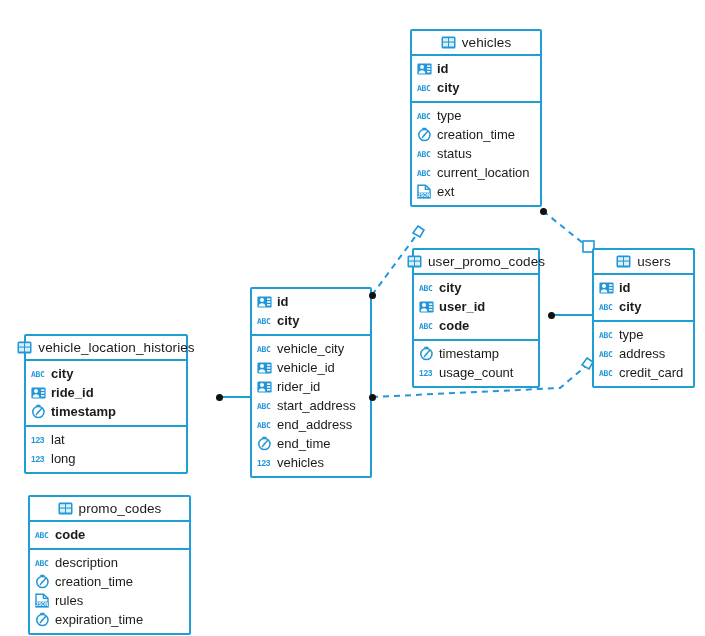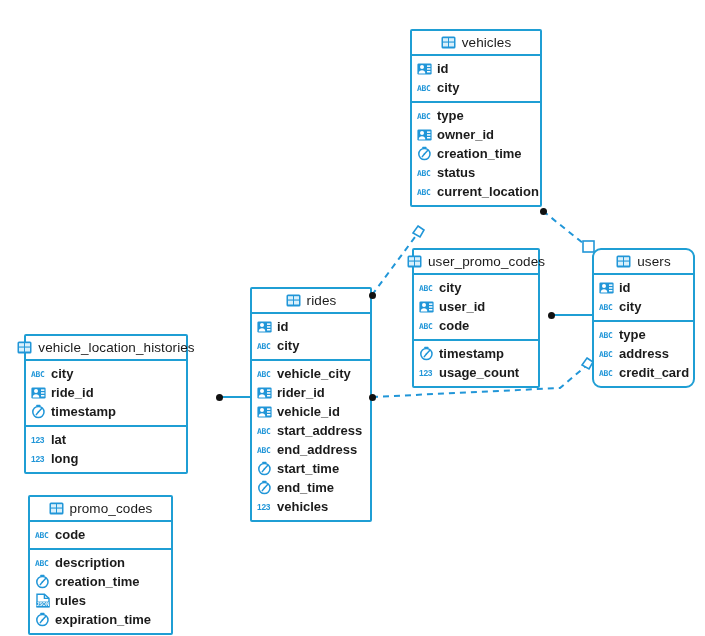--- a/index.html
+++ b/index.html
@@ -58,33 +58,32 @@
     align-items: center;
     gap: 5px;
     height: 19px;
     padding: 0 6px 0 5px;
     white-space: nowrap;
   }
   .field-label {
     font-size: 13px;
     color: #1b1b1b;
     line-height: 1;
-    font-weight: bold;
   }
   .field-row.key .field-label {
     font-weight: bold;
     text-align: center;
   }
   .ficon {
     width: 15px;
     height: 15px;
     flex: 0 0 15px;
     display: flex;
     align-items: center;
-    justify-content: center;
+    justify-content: flex-start;
   }
   .ficon svg { display: block; }
   .dot {
     position: absolute;
     width: 7px; height: 7px;
     border-radius: 50%;
     background: #111111;
     z-index: 5;
   }
 </style>
@@ -166,33 +165,20 @@
           <div class="field-row">
             <span class="ficon">
               <svg width="16" height="10" viewBox="0 0 16 10">
         <text x="0" y="8" font-family="DejaVu Sans Mono, monospace" font-size="8.5" font-weight="bold" fill="#2196d8" letter-spacing="-0.3">ABC</text>
       </svg>
             </span>
             <span class="field-label">type</span>
           </div>
           <div class="field-row">
             <span class="ficon">
-              <svg width="15" height="12" viewBox="0 0 15 12">
-        <rect x="0.4" y="0.4" width="14.2" height="11.2" rx="1.3" fill="#2196d8"></rect>
-        <circle cx="5" cy="4" r="2" fill="#ffffff"></circle>
-        <path d="M1.7 10.4c0-2 1.5-3.1 3.3-3.1s3.3 1.1 3.3 3.1z" fill="#ffffff"></path>
-        <rect x="10" y="2.4" width="3.4" height="1.5" fill="#ffffff"></rect>
-        <rect x="10" y="5.2" width="3.4" height="1.5" fill="#ffffff"></rect>
-        <rect x="10" y="8" width="3.4" height="1.5" fill="#ffffff"></rect>
-      </svg>
-            </span>
-            <span class="field-label">owner_id</span>
-          </div>
-          <div class="field-row">
-            <span class="ficon">
               <svg width="15" height="15" viewBox="0 0 15 15">
         <circle cx="7.4" cy="8" r="5.6" fill="none" stroke="#2196d8" stroke-width="1.5"></circle>
         <path d="M7.4 8 L10.6 4.6" stroke="#2196d8" stroke-width="1.5" stroke-linecap="round"></path>
         <path d="M7.4 8 L5.3 10.6" stroke="#2196d8" stroke-width="1.5" stroke-linecap="round"></path>
         <path d="M5.9 1.6 h3" stroke="#2196d8" stroke-width="1.5" stroke-linecap="round"></path>
       </svg>
             </span>
             <span class="field-label">creation_time</span>
           </div>
           <div class="field-row">
@@ -203,20 +189,31 @@
             </span>
             <span class="field-label">status</span>
           </div>
           <div class="field-row">
             <span class="ficon">
               <svg width="16" height="10" viewBox="0 0 16 10">
         <text x="0" y="8" font-family="DejaVu Sans Mono, monospace" font-size="8.5" font-weight="bold" fill="#2196d8" letter-spacing="-0.3">ABC</text>
       </svg>
             </span>
             <span class="field-label">current_location</span>
+          </div>
+          <div class="field-row">
+            <span class="ficon">
+              <svg width="14" height="15" viewBox="0 0 14 15">
+        <path d="M1 1.2 h7.4 L13 5.4 V13.8 H1 Z" fill="none" stroke="#2196d8" stroke-width="1.4"></path>
+        <path d="M8.4 1.2 V5.4 H13" fill="none" stroke="#2196d8" stroke-width="1.4"></path>
+        <rect x="0.6" y="8.6" width="12.8" height="5.6" fill="#2196d8"></rect>
+        <text x="7" y="13.1" text-anchor="middle" font-family="Liberation Sans, sans-serif" font-size="4.6" font-weight="bold" fill="#ffffff" letter-spacing="0.1">JSON</text>
+      </svg>
+            </span>
+            <span class="field-label">ext</span>
           </div>
         </div>
       </div>
       <div class="table-box" style="left: 412px; top: 248px; width: 128px;">
         <div class="tbl-header">
           <span class="ficon">
             <svg width="15" height="13" viewBox="0 0 15 13">
         <rect x="0.5" y="0.5" width="14" height="12" rx="1.5" fill="#2196d8"></rect>
         <rect x="2" y="2.2" width="5" height="3.3" fill="#d9f0fb"></rect>
         <rect x="8" y="2.2" width="5" height="3.3" fill="#d9f0fb"></rect>
@@ -272,21 +269,21 @@
           <div class="field-row">
             <span class="ficon">
               <svg width="16" height="11" viewBox="0 0 16 11">
         <text x="0" y="9" font-family="Liberation Sans, sans-serif" font-size="9" font-weight="bold" fill="#2196d8" letter-spacing="-0.3">123</text>
       </svg>
             </span>
             <span class="field-label">usage_count</span>
           </div>
         </div>
       </div>
-      <div class="table-box" style="left: 592px; top: 248px; width: 103px; border-radius: 9px;">
+      <div class="table-box" style="left: 592px; top: 248px; width: 103px;">
         <div class="tbl-header">
           <span class="ficon">
             <svg width="15" height="13" viewBox="0 0 15 13">
         <rect x="0.5" y="0.5" width="14" height="12" rx="1.5" fill="#2196d8"></rect>
         <rect x="2" y="2.2" width="5" height="3.3" fill="#d9f0fb"></rect>
         <rect x="8" y="2.2" width="5" height="3.3" fill="#d9f0fb"></rect>
         <rect x="2" y="6.6" width="5" height="3.9" fill="#d9f0fb"></rect>
         <rect x="8" y="6.6" width="5" height="3.9" fill="#d9f0fb"></rect>
       </svg>
           </span>
@@ -336,32 +333,20 @@
             <span class="ficon">
               <svg width="16" height="10" viewBox="0 0 16 10">
         <text x="0" y="8" font-family="DejaVu Sans Mono, monospace" font-size="8.5" font-weight="bold" fill="#2196d8" letter-spacing="-0.3">ABC</text>
       </svg>
             </span>
             <span class="field-label">credit_card</span>
           </div>
         </div>
       </div>
       <div class="table-box" style="left: 250px; top: 287px; width: 122px;">
-        <div class="tbl-header">
-          <span class="ficon">
-            <svg width="15" height="13" viewBox="0 0 15 13">
-        <rect x="0.5" y="0.5" width="14" height="12" rx="1.5" fill="#2196d8"></rect>
-        <rect x="2" y="2.2" width="5" height="3.3" fill="#d9f0fb"></rect>
-        <rect x="8" y="2.2" width="5" height="3.3" fill="#d9f0fb"></rect>
-        <rect x="2" y="6.6" width="5" height="3.9" fill="#d9f0fb"></rect>
-        <rect x="8" y="6.6" width="5" height="3.9" fill="#d9f0fb"></rect>
-      </svg>
-          </span>
-          <span class="tbl-title">rides</span>
-        </div>
         <div class="tbl-section keys">
           <div class="field-row key">
             <span class="ficon">
               <svg width="15" height="12" viewBox="0 0 15 12">
         <rect x="0.4" y="0.4" width="14.2" height="11.2" rx="1.3" fill="#2196d8"></rect>
         <circle cx="5" cy="4" r="2" fill="#ffffff"></circle>
         <path d="M1.7 10.4c0-2 1.5-3.1 3.3-3.1s3.3 1.1 3.3 3.1z" fill="#ffffff"></path>
         <rect x="10" y="2.4" width="3.4" height="1.5" fill="#ffffff"></rect>
         <rect x="10" y="5.2" width="3.4" height="1.5" fill="#ffffff"></rect>
         <rect x="10" y="8" width="3.4" height="1.5" fill="#ffffff"></rect>
@@ -391,61 +376,50 @@
             <span class="ficon">
               <svg width="15" height="12" viewBox="0 0 15 12">
         <rect x="0.4" y="0.4" width="14.2" height="11.2" rx="1.3" fill="#2196d8"></rect>
         <circle cx="5" cy="4" r="2" fill="#ffffff"></circle>
         <path d="M1.7 10.4c0-2 1.5-3.1 3.3-3.1s3.3 1.1 3.3 3.1z" fill="#ffffff"></path>
         <rect x="10" y="2.4" width="3.4" height="1.5" fill="#ffffff"></rect>
         <rect x="10" y="5.2" width="3.4" height="1.5" fill="#ffffff"></rect>
         <rect x="10" y="8" width="3.4" height="1.5" fill="#ffffff"></rect>
       </svg>
             </span>
+            <span class="field-label">vehicle_id</span>
+          </div>
+          <div class="field-row">
+            <span class="ficon">
+              <svg width="15" height="12" viewBox="0 0 15 12">
+        <rect x="0.4" y="0.4" width="14.2" height="11.2" rx="1.3" fill="#2196d8"></rect>
+        <circle cx="5" cy="4" r="2" fill="#ffffff"></circle>
+        <path d="M1.7 10.4c0-2 1.5-3.1 3.3-3.1s3.3 1.1 3.3 3.1z" fill="#ffffff"></path>
+        <rect x="10" y="2.4" width="3.4" height="1.5" fill="#ffffff"></rect>
+        <rect x="10" y="5.2" width="3.4" height="1.5" fill="#ffffff"></rect>
+        <rect x="10" y="8" width="3.4" height="1.5" fill="#ffffff"></rect>
+      </svg>
+            </span>
             <span class="field-label">rider_id</span>
           </div>
           <div class="field-row">
             <span class="ficon">
-              <svg width="15" height="12" viewBox="0 0 15 12">
-        <rect x="0.4" y="0.4" width="14.2" height="11.2" rx="1.3" fill="#2196d8"></rect>
-        <circle cx="5" cy="4" r="2" fill="#ffffff"></circle>
-        <path d="M1.7 10.4c0-2 1.5-3.1 3.3-3.1s3.3 1.1 3.3 3.1z" fill="#ffffff"></path>
-        <rect x="10" y="2.4" width="3.4" height="1.5" fill="#ffffff"></rect>
-        <rect x="10" y="5.2" width="3.4" height="1.5" fill="#ffffff"></rect>
-        <rect x="10" y="8" width="3.4" height="1.5" fill="#ffffff"></rect>
-      </svg>
-            </span>
-            <span class="field-label">vehicle_id</span>
-          </div>
-          <div class="field-row">
-            <span class="ficon">
               <svg width="16" height="10" viewBox="0 0 16 10">
         <text x="0" y="8" font-family="DejaVu Sans Mono, monospace" font-size="8.5" font-weight="bold" fill="#2196d8" letter-spacing="-0.3">ABC</text>
       </svg>
             </span>
             <span class="field-label">start_address</span>
           </div>
           <div class="field-row">
             <span class="ficon">
               <svg width="16" height="10" viewBox="0 0 16 10">
         <text x="0" y="8" font-family="DejaVu Sans Mono, monospace" font-size="8.5" font-weight="bold" fill="#2196d8" letter-spacing="-0.3">ABC</text>
       </svg>
             </span>
             <span class="field-label">end_address</span>
-          </div>
-          <div class="field-row">
-            <span class="ficon">
-              <svg width="15" height="15" viewBox="0 0 15 15">
-        <circle cx="7.4" cy="8" r="5.6" fill="none" stroke="#2196d8" stroke-width="1.5"></circle>
-        <path d="M7.4 8 L10.6 4.6" stroke="#2196d8" stroke-width="1.5" stroke-linecap="round"></path>
-        <path d="M7.4 8 L5.3 10.6" stroke="#2196d8" stroke-width="1.5" stroke-linecap="round"></path>
-        <path d="M5.9 1.6 h3" stroke="#2196d8" stroke-width="1.5" stroke-linecap="round"></path>
-      </svg>
-            </span>
-            <span class="field-label">start_time</span>
           </div>
           <div class="field-row">
             <span class="ficon">
               <svg width="15" height="15" viewBox="0 0 15 15">
         <circle cx="7.4" cy="8" r="5.6" fill="none" stroke="#2196d8" stroke-width="1.5"></circle>
         <path d="M7.4 8 L10.6 4.6" stroke="#2196d8" stroke-width="1.5" stroke-linecap="round"></path>
         <path d="M7.4 8 L5.3 10.6" stroke="#2196d8" stroke-width="1.5" stroke-linecap="round"></path>
         <path d="M5.9 1.6 h3" stroke="#2196d8" stroke-width="1.5" stroke-linecap="round"></path>
       </svg>
             </span>
@@ -520,21 +494,21 @@
           <div class="field-row">
             <span class="ficon">
               <svg width="16" height="11" viewBox="0 0 16 11">
         <text x="0" y="9" font-family="Liberation Sans, sans-serif" font-size="9" font-weight="bold" fill="#2196d8" letter-spacing="-0.3">123</text>
       </svg>
             </span>
             <span class="field-label">long</span>
           </div>
         </div>
       </div>
-      <div class="table-box" style="left: 28px; top: 495px; width: 145px;">
+      <div class="table-box" style="left: 28px; top: 495px; width: 163px;">
         <div class="tbl-header">
           <span class="ficon">
             <svg width="15" height="13" viewBox="0 0 15 13">
         <rect x="0.5" y="0.5" width="14" height="12" rx="1.5" fill="#2196d8"></rect>
         <rect x="2" y="2.2" width="5" height="3.3" fill="#d9f0fb"></rect>
         <rect x="8" y="2.2" width="5" height="3.3" fill="#d9f0fb"></rect>
         <rect x="2" y="6.6" width="5" height="3.9" fill="#d9f0fb"></rect>
         <rect x="8" y="6.6" width="5" height="3.9" fill="#d9f0fb"></rect>
       </svg>
           </span>

